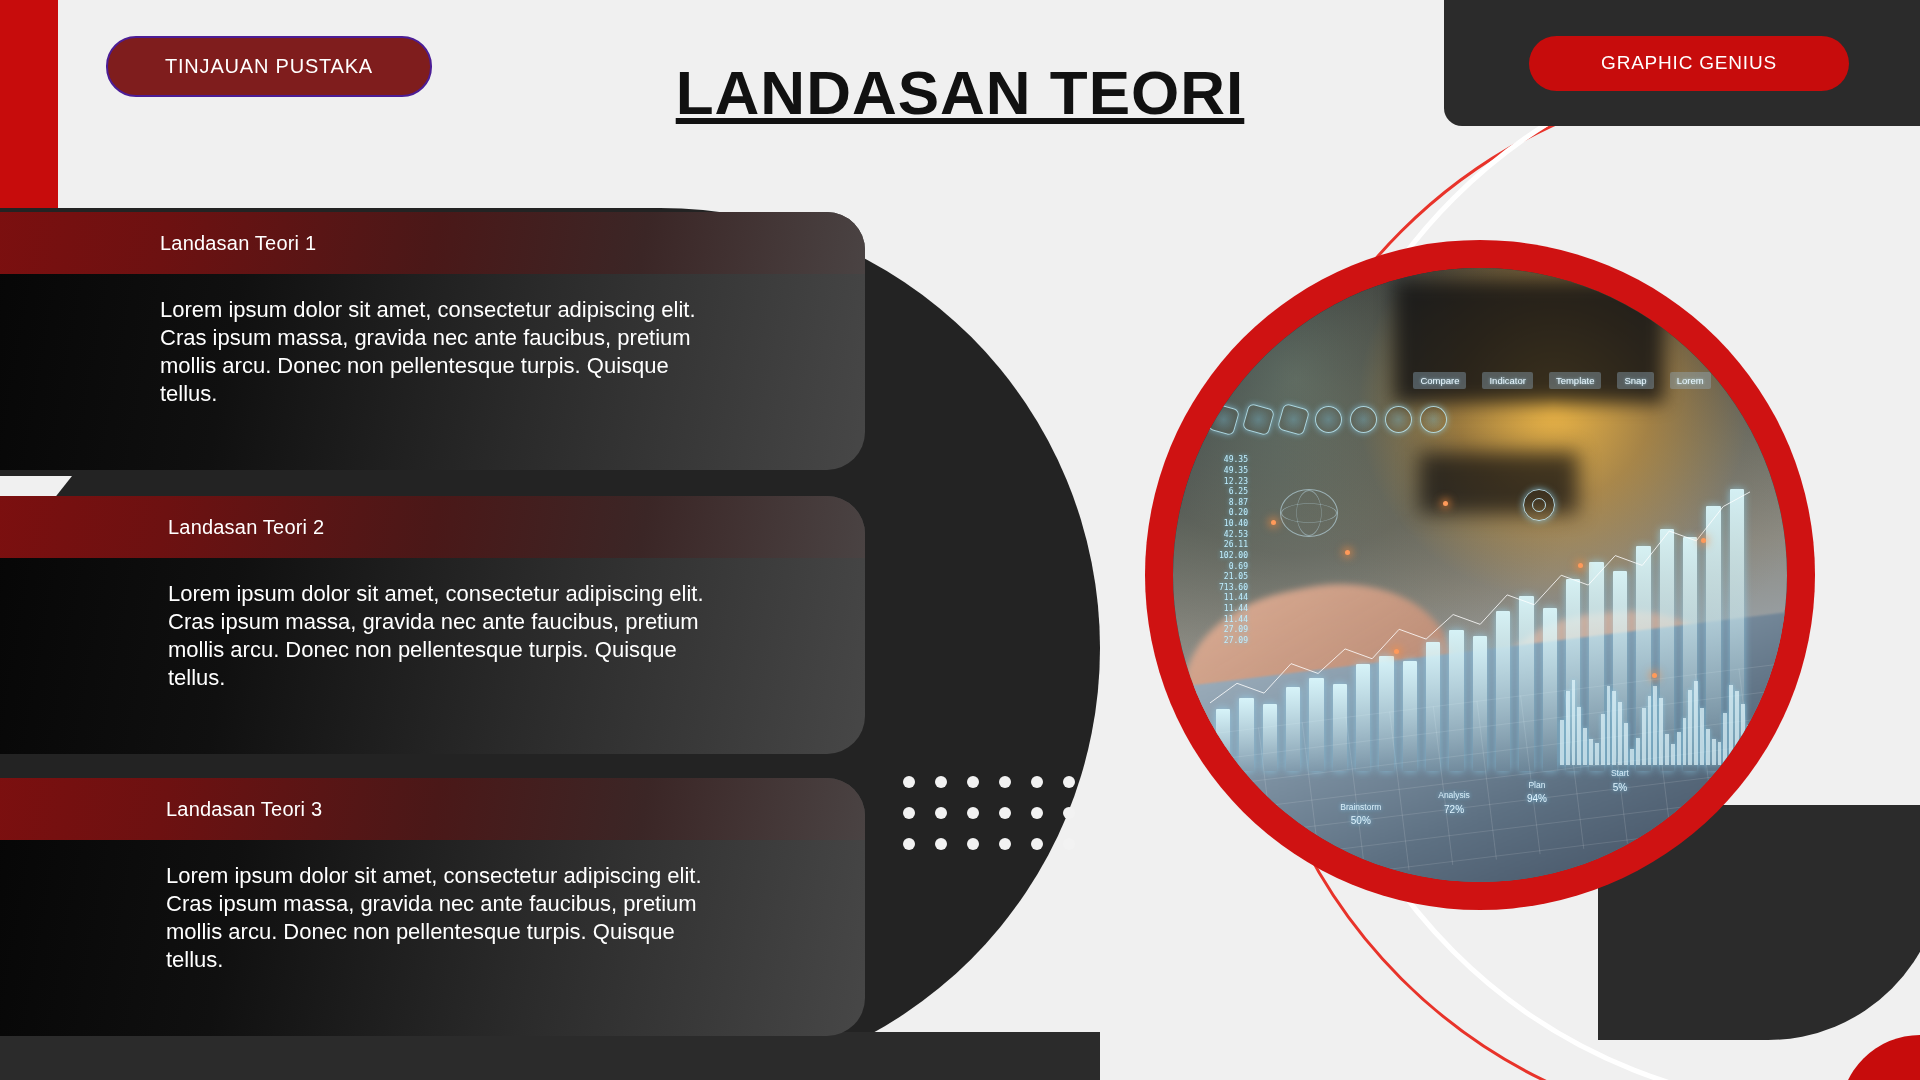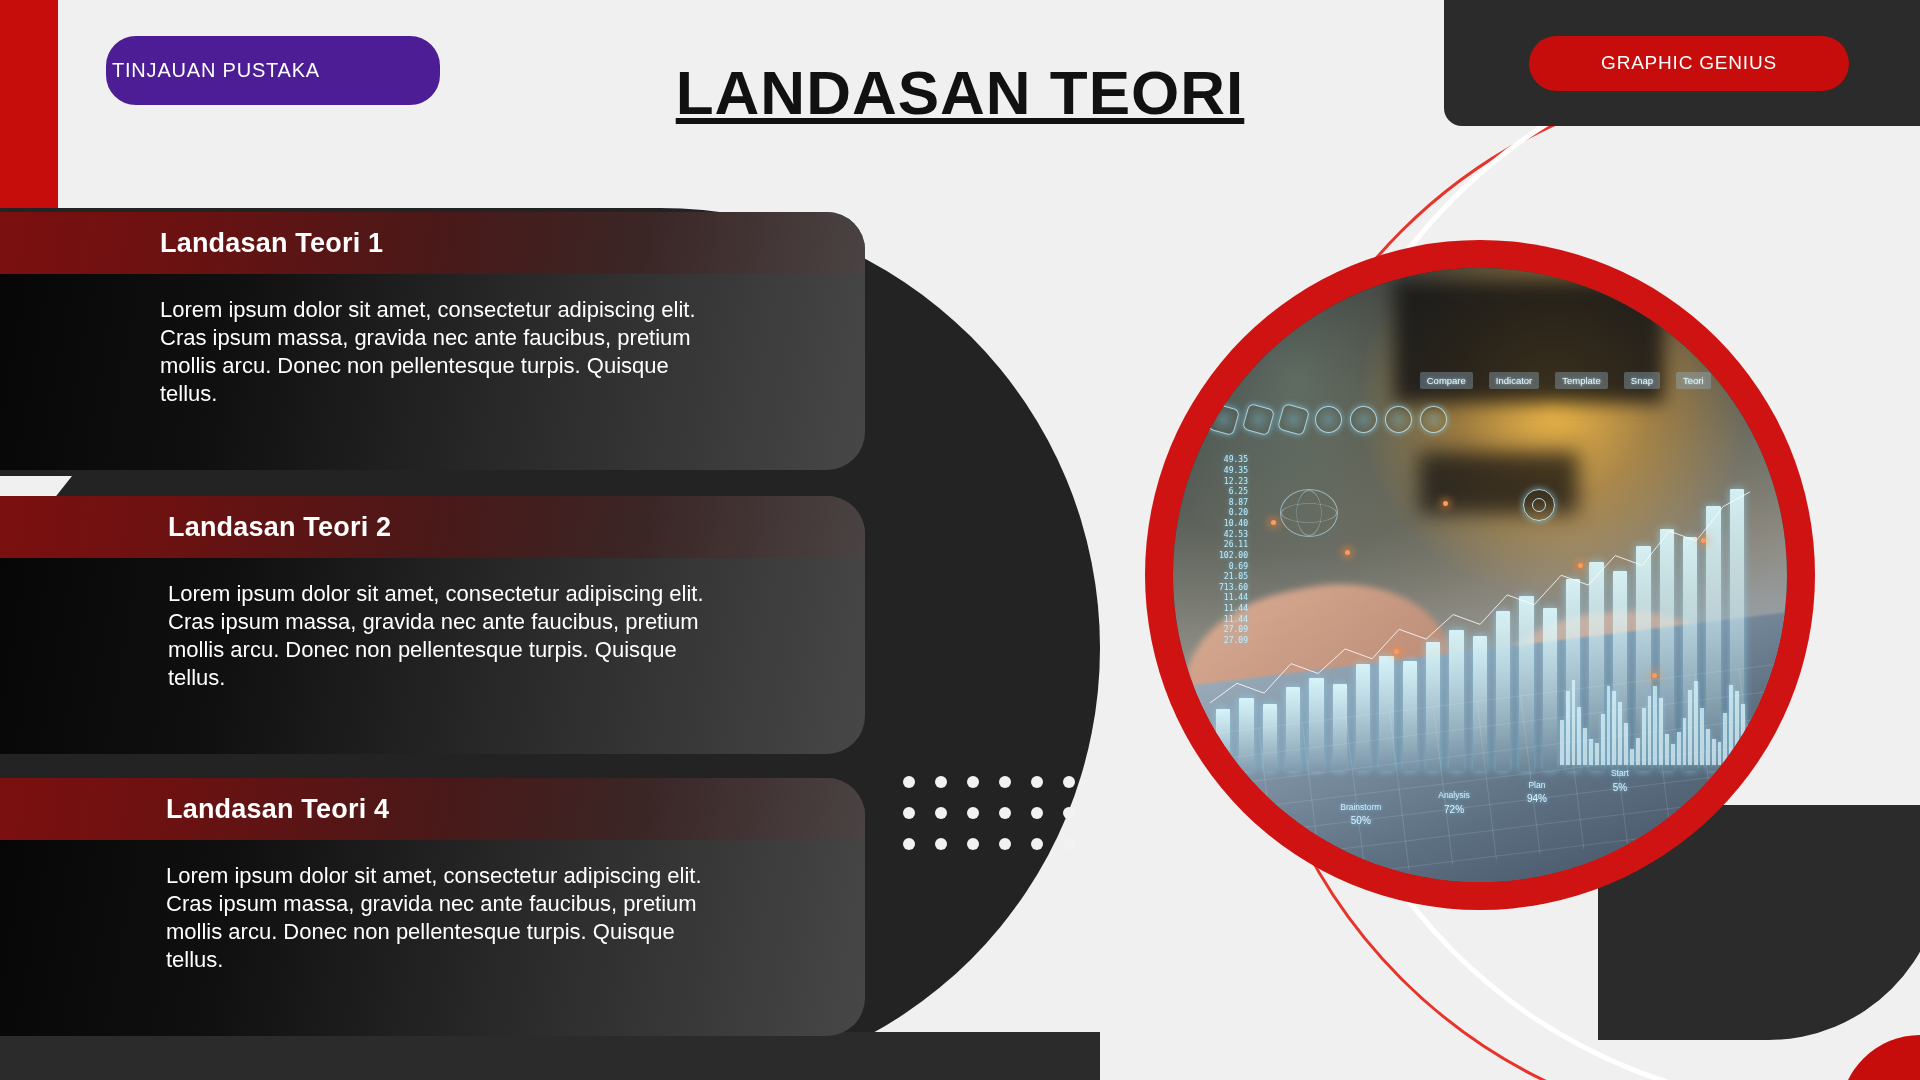--- a/index.html
+++ b/index.html
@@ -93,26 +93,26 @@
     z-index: 5;
   }
 
   
   .pill-left {
     position: absolute;
     left: 106px;
     top: 36px;
     width: 322px;
     height: 57px;
-    background: #4c1d95;
-    border: 6px solid #4c1d95;
+    background: #7f1d1d;
+    border: 2px solid #4c1d95;
     border-radius: 30px;
     display: flex;
     align-items: center;
-    justify-content: flex-start;
+    justify-content: center;
     z-index: 6;
   }
   .pill-left span {
     color: #ffffff;
     font-size: 20px;
     letter-spacing: 0.8px;
   }
 
   .page-title {
     position: absolute;
@@ -177,22 +177,22 @@
     position: relative;
     height: 62px;
     background: linear-gradient(100deg, #7e0f0f 0%, #6d1111 22%, #4a1818 52%, #3b2626 75%, #4a4343 100%);
     display: flex;
     align-items: center;
     padding-left: 190px;
     box-sizing: border-box;
   }
   .card-band-title {
     color: #ffffff;
-    font-size: 27px;
-    font-weight: bold;
+    font-size: 20px;
+    font-weight: normal;
     letter-spacing: 0.2px;
   }
   .card-body {
     padding: 22px 40px 0 190px;
     box-sizing: border-box;
   }
   .card-body p {
     margin: 0;
     color: #ffffff;
     font-size: 22px;
@@ -527,21 +527,21 @@
     <div class="card-band">
       <div class="card-band-title">Landasan Teori 2</div>
     </div>
     <div class="card-body">
       <p>Lorem ipsum dolor sit amet, consectetur adipiscing elit. Cras ipsum massa, gravida nec ante faucibus, pretium mollis arcu. Donec non pellentesque turpis. Quisque tellus.</p>
     </div>
   </div>
 
   <div class="card card-3">
     <div class="card-band">
-      <div class="card-band-title">Landasan Teori 4</div>
+      <div class="card-band-title">Landasan Teori 3</div>
     </div>
     <div class="card-body">
       <p>Lorem ipsum dolor sit amet, consectetur adipiscing elit. Cras ipsum massa, gravida nec ante faucibus, pretium mollis arcu. Donec non pellentesque turpis. Quisque tellus.</p>
     </div>
   </div>
 
   <div class="dot-grid" id="dot-grid">
       <i style="background: rgb(242, 242, 242);"></i>
       <i style="background: rgb(242, 242, 242);"></i>
       <i style="background: rgb(242, 242, 242);"></i>
@@ -674,21 +674,21 @@
             <div>11.44</div>
             <div>27.09</div>
             <div>27.09</div>
           </div>
 
         <div class="holo-toolbar" id="holo-toolbar">
             <em>Compare</em>
             <em>Indicator</em>
             <em>Template</em>
             <em>Snap</em>
-            <em>Teori</em>
+            <em>Lorem</em>
             <u></u>
             <u></u>
           </div>
 
         <div class="holo-steps" id="holo-steps">
             <div class="holo-step" style="left: 3%; top: 62%;">
               <span class="lbl">Idea</span>
               <span class="pct">85%</span>
             </div>
             <div class="holo-step" style="left: 24%; top: 48%;">

